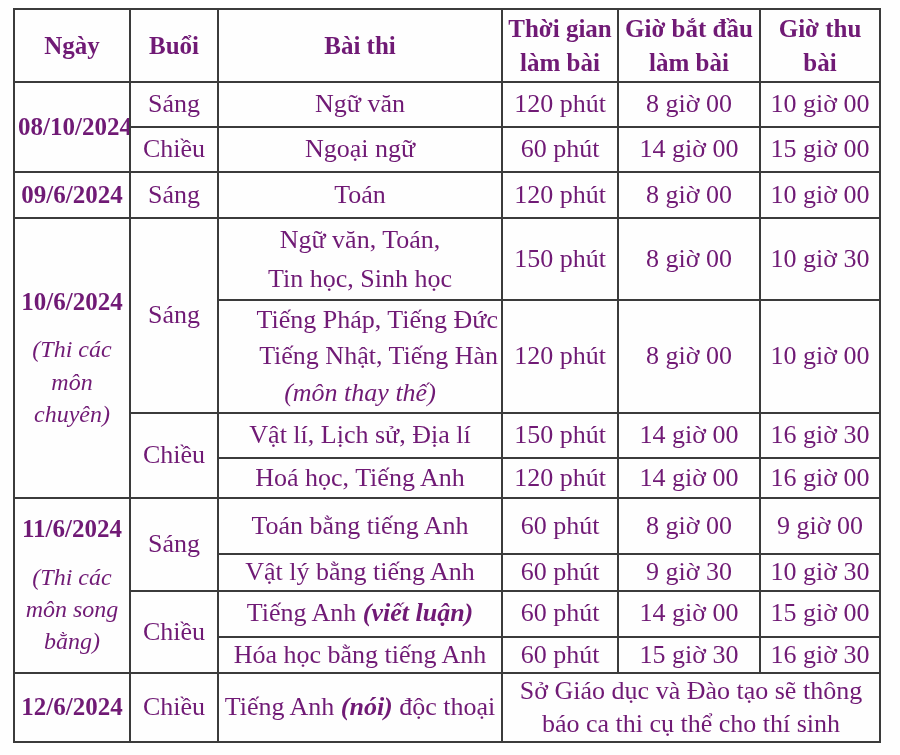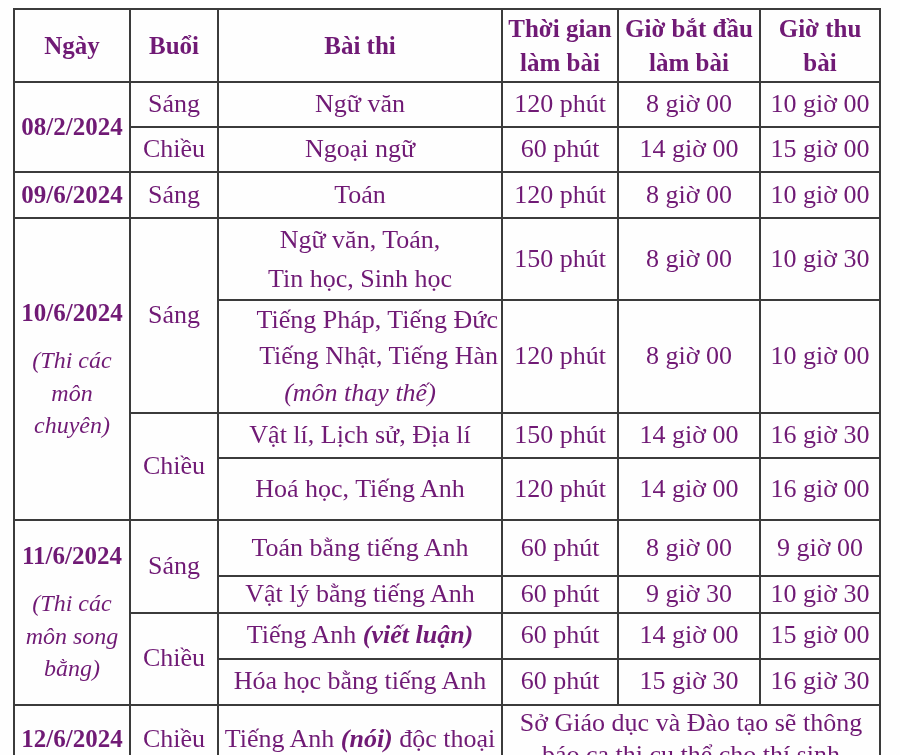--- a/index.html
+++ b/index.html
@@ -91,21 +91,21 @@
         <th>Buổi</th>
         <th>Bài thi</th>
         <th>Thời gian làm bài</th>
         <th>Giờ bắt đầu làm bài</th>
         <th>Giờ thu bài</th>
       </tr>
     </thead>
     <tbody>
 
       <tr style="height:45px">
-        <td rowspan="2"><span class="date">08/2/2024</span></td>
+        <td rowspan="2"><span class="date">08/10/2024</span></td>
         <td>Sáng</td>
         <td>Ngữ văn</td>
         <td>120 phút</td>
         <td>8 giờ 00</td>
         <td>10 giờ 00</td>
       </tr>
       <tr style="height:45px">
         <td>Chiều</td>
         <td>Ngoại ngữ</td>
         <td>60 phút</td>
@@ -146,21 +146,21 @@
         <td>8 giờ 00</td>
         <td>10 giờ 00</td>
       </tr>
       <tr style="height:45px">
         <td rowspan="2">Chiều</td>
         <td>Vật lí, Lịch sử, Địa lí</td>
         <td>150 phút</td>
         <td>14 giờ 00</td>
         <td>16 giờ 30</td>
       </tr>
-      <tr style="height:62px">
+      <tr style="height:40px">
         <td>Hoá học, Tiếng Anh</td>
         <td>120 phút</td>
         <td>14 giờ 00</td>
         <td>16 giờ 00</td>
       </tr>
 
       <tr style="height:56px">
         <td rowspan="4">
           <div class="date">11/6/2024</div>
           <div class="date-note">(Thi các môn song bằng)</div>
@@ -177,21 +177,21 @@
         <td>9 giờ 30</td>
         <td>10 giờ 30</td>
       </tr>
       <tr style="height:46px">
         <td rowspan="2">Chiều</td>
         <td><span>Tiếng Anh </span><span class="italic">(viết luận)</span><span></span></td>
         <td>60 phút</td>
         <td>14 giờ 00</td>
         <td>15 giờ 00</td>
       </tr>
-      <tr style="height:46px">
+      <tr style="height:36px">
         <td>Hóa học bằng tiếng Anh</td>
         <td>60 phút</td>
         <td>15 giờ 30</td>
         <td>16 giờ 30</td>
       </tr>
 
       <tr style="height:67px">
         <td><span class="date">12/6/2024</span></td>
         <td>Chiều</td>
         <td><span>Tiếng Anh </span><span class="italic">(nói)</span><span> độc thoại</span></td>

